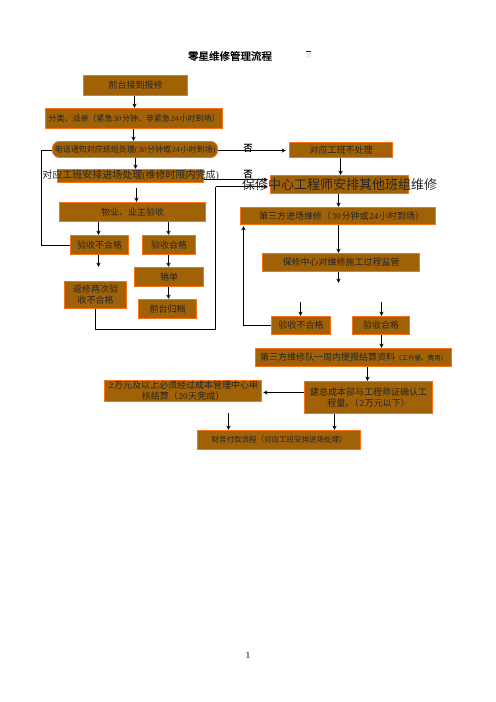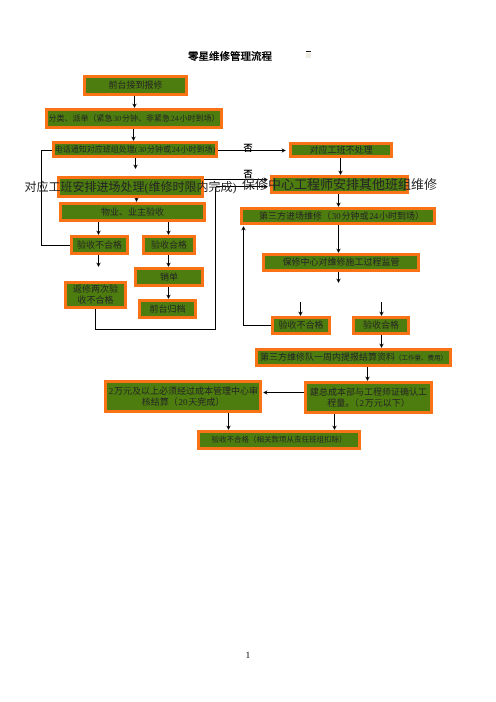--- a/index.html
+++ b/index.html
@@ -2,21 +2,21 @@
 <html lang="zh-CN"><head>
 <meta charset="utf-8">
 <title>零星维修管理流程</title>
 <style>
   html,body{margin:0;padding:0;background:#ffffff;}
   #page{position:relative;width:496px;height:702px;background:#ffffff;overflow:hidden;
         font-family:"Liberation Serif",serif;
         -webkit-font-smoothing:antialiased;text-rendering:geometricPrecision;}
 
   #svg-layer{position:absolute;left:0;top:0;width:496px;height:702px;pointer-events:none;}
-  .node{position:absolute;box-sizing:border-box;border:3px solid #f97316;background:#4d7c0f;
+  .node{position:absolute;box-sizing:border-box;border:1px solid #f97316;background:#a16207;
         display:flex;align-items:center;justify-content:center;text-align:center;
         color:#262626;line-height:1.18;padding:0 1px;white-space:pre;
         text-autospace:no-autospace;}
   .elabel{position:absolute;font-weight:bold;color:#000000;line-height:1;}
   #doc-title{position:absolute;font-weight:bold;color:#000000;}
   #page-number{position:absolute;color:#000000;}
   #title-mark{position:absolute;}
   .nt{display:block;}
   .small-note{font-size:6.5px;}
   .lat{margin:0 0.8px;}
@@ -83,38 +83,38 @@
       </g>
   </svg>
 
   <div id="doc-title" style="left: 188px; top: 49px; font-size: 10.5px;">零星维修管理流程</div>
   <div id="title-mark" style="left: 306px; top: 50.5px; width: 4.5px; height: 1.6px; background: rgb(20, 20, 20);"></div>
   <div id="title-mark-box" style="position: absolute; left: 306px; top: 52.5px; width: 4.5px; height: 5.5px; background: rgb(239, 236, 228);"></div>
   <div id="page-number" style="left: 245.5px; top: 651px; font-size: 9.5px;">1</div>
 
   <div class="node" id="n-front_desk" style="left: 83px; top: 75px; width: 105px; height: 21px; font-size: 9px;"><span class="nt">前台接到报修</span></div>
   <div class="node" id="n-dispatch" style="left: 45px; top: 108px; width: 178px; height: 21px; font-size: 8px;"><span class="nt">分类、派单（紧急<span class="lat">30</span>分钟、非紧急<span class="lat">24</span>小时到场）</span></div>
-  <div class="node" id="n-phone_notify" style="left: 52px; top: 141px; width: 166px; height: 17px; font-size: 8px;"><span class="nt">电话通知对应班组处理(<span class="lat">30</span>分钟或<span class="lat">24</span>小时到场)</span></div>
+  <div class="node" id="n-phone_notify" style="left: 52px; top: 141px; width: 166px; height: 17px; font-size: 8px; border-radius: 7px;"><span class="nt">电话通知对应班组处理(<span class="lat">30</span>分钟或<span class="lat">24</span>小时到场)</span></div>
   <div class="node" id="n-no_handle" style="left: 289px; top: 142px; width: 104px; height: 16px; font-size: 9px;"><span class="nt">对应工班不处理</span></div>
-  <div class="node" id="n-team_onsite" style="left: 57px; top: 169px; width: 147px; height: 22px; font-size: 12px; margin-top: 7px;"><span class="nt">对应工班安排进场处理(维修时限内完成)</span></div>
+  <div class="node" id="n-team_onsite" style="left: 57px; top: 169px; width: 147px; height: 14px; font-size: 10px;"><span class="nt">对应工班安排进场处理(维修时限内完成)</span></div>
   <div class="node" id="n-center_assign" style="left: 270px; top: 175px; width: 139px; height: 19px; font-size: 13px;"><span class="nt">保修中心工程师安排其他班组维修</span></div>
   <div class="node" id="n-owner_accept" style="left: 59px; top: 202px; width: 147px; height: 20px; font-size: 9px;"><span class="nt">物业、业主验收</span></div>
   <div class="node" id="n-third_party" style="left: 240px; top: 207px; width: 196px; height: 18px; font-size: 9px; padding-left: 8px;"><span class="nt">第三方进场维修（<span class="lat">30</span>分钟或<span class="lat">24</span>小时到场）</span></div>
   <div class="node" id="n-fail1" style="left: 70px; top: 235px; width: 59px; height: 20px; font-size: 9px;"><span class="nt">验收不合格</span></div>
   <div class="node" id="n-pass1" style="left: 142px; top: 235px; width: 54px; height: 20px; font-size: 9px;"><span class="nt">验收合格</span></div>
   <div class="node" id="n-supervise" style="left: 262px; top: 253px; width: 158px; height: 19px; font-size: 9px;"><span class="nt">保修中心对维修施工过程监管</span></div>
   <div class="node" id="n-rework_fail" style="left: 64px; top: 281px; width: 63px; height: 28px; font-size: 9px;"><span class="nt">返修两次验
 收不合格</span></div>
   <div class="node" id="n-cancel" style="left: 134px; top: 267px; width: 70px; height: 20px; font-size: 9px; align-items: center;"><span class="nt">销单</span></div>
   <div class="node" id="n-archive" style="left: 138px; top: 299px; width: 59px; height: 20px; font-size: 9px;"><span class="nt">前台归档</span></div>
   <div class="node" id="n-fail2" style="left: 271px; top: 316px; width: 60px; height: 19px; font-size: 9px;"><span class="nt">验收不合格</span></div>
   <div class="node" id="n-pass2" style="left: 352px; top: 316px; width: 58px; height: 19px; font-size: 9px;"><span class="nt">验收合格</span></div>
   <div class="node" id="n-settle_docs" style="left: 255px; top: 348px; width: 197px; height: 19px; font-size: 9px;"><span class="nt"><span>第三方维修队一周内提报结算资料</span><span class="small-note">（工作量、费用）</span></span></div>
-  <div class="node" id="n-cost_center" style="left: 104px; top: 380px; width: 158px; height: 33px; font-size: 9px;"><span class="nt"><span class="lat">2</span>万元及以上必须经过成本管理中心审
+  <div class="node" id="n-cost_center" style="left: 104px; top: 380px; width: 158px; height: 22px; font-size: 9px;"><span class="nt"><span class="lat">2</span>万元及以上必须经过成本管理中心审
 核结算（<span class="lat">20</span>天完成）</span></div>
   <div class="node" id="n-confirm_work" style="left: 304px; top: 381px; width: 129px; height: 33px; font-size: 9px;"><span class="nt">建总成本部与工程师证确认工
 程量。（<span class="lat">2</span>万元以下）</span></div>
-  <div class="node" id="n-payment" style="left: 197px; top: 430px; width: 164px; height: 20px; font-size: 7.5px;"><span class="nt">验收不合格（相关款项从责任班组扣除）</span></div>
+  <div class="node" id="n-payment" style="left: 197px; top: 430px; width: 164px; height: 20px; font-size: 7.5px;"><span class="nt">财务付款流程（对应工班安排进场处理）</span></div>
 
   <div class="elabel" id="l-no1" style="left: 243.5px; top: 143.5px; font-size: 9px;">否</div>
   <div class="elabel" id="l-no2" style="left: 243.5px; top: 169.5px; font-size: 9px;">否</div>
 
 </div>
 
 </body></html>

